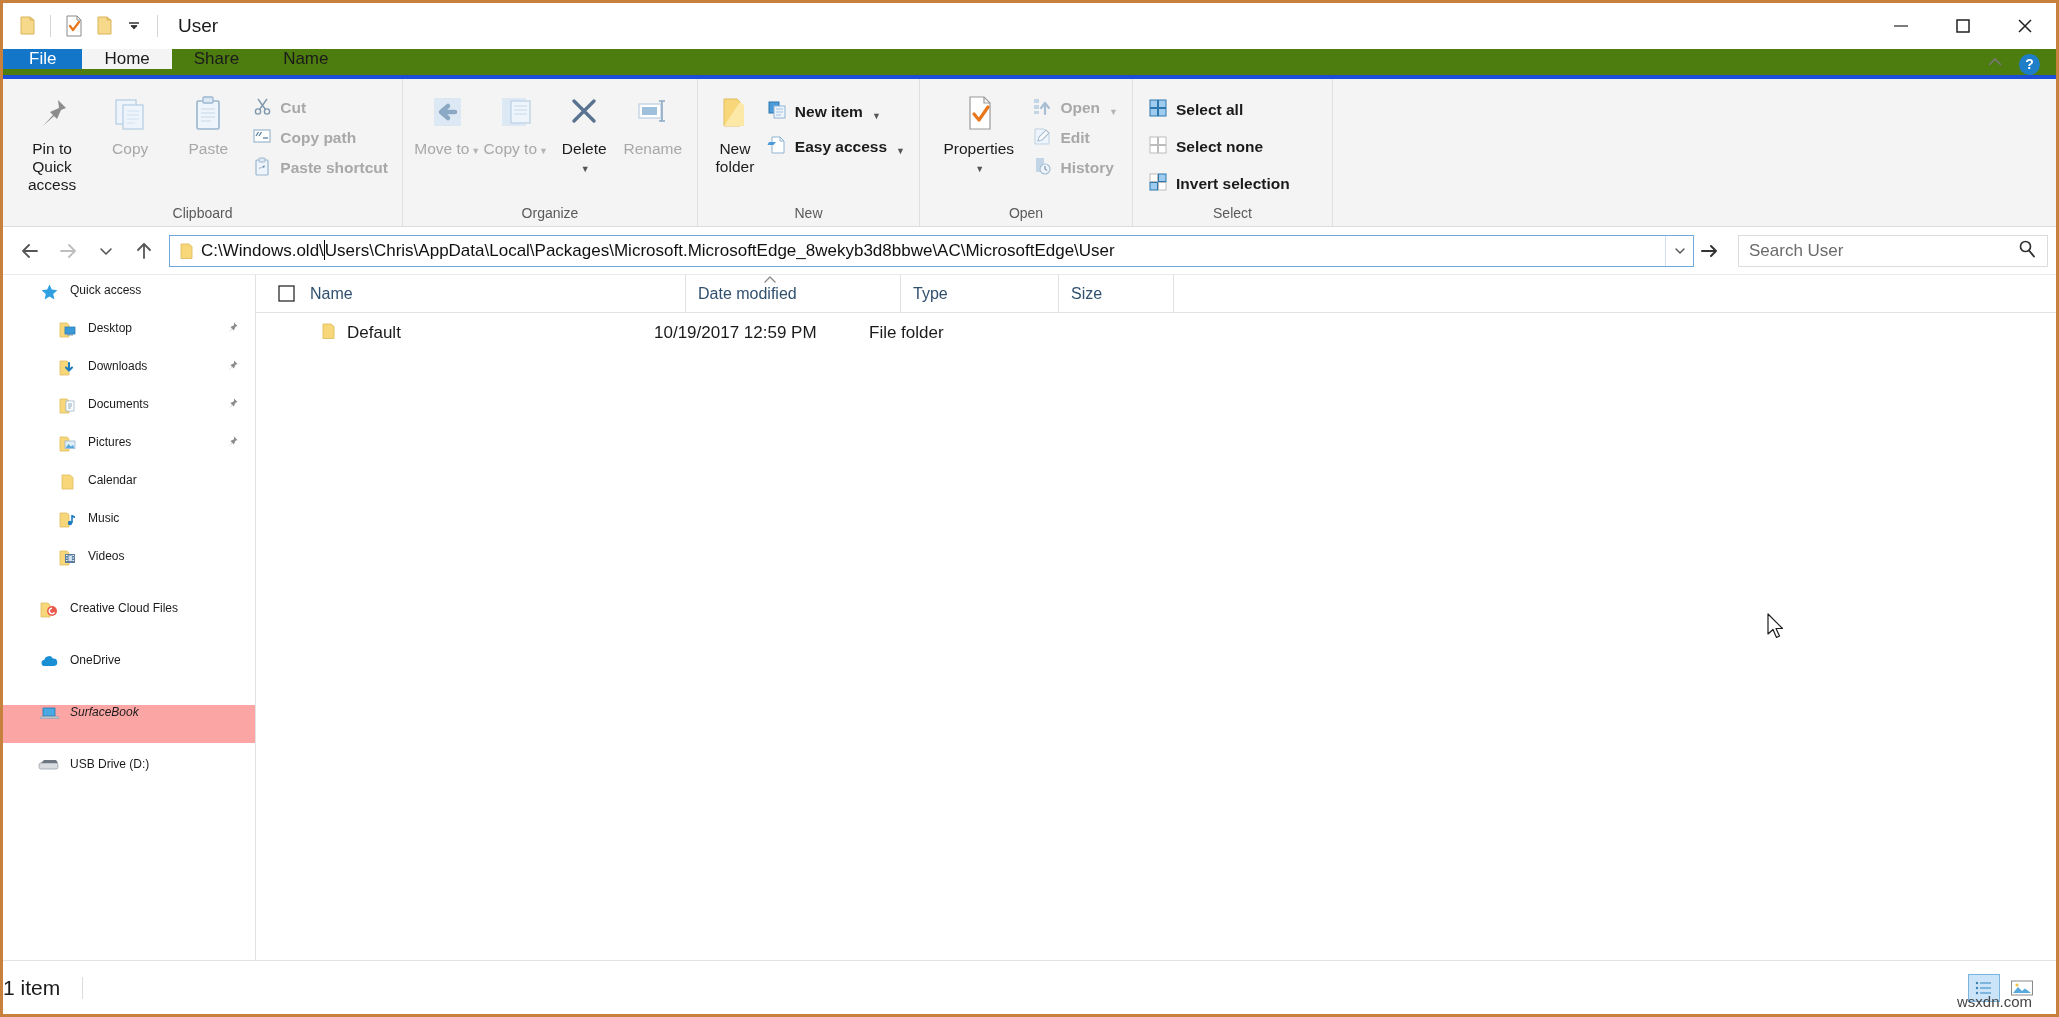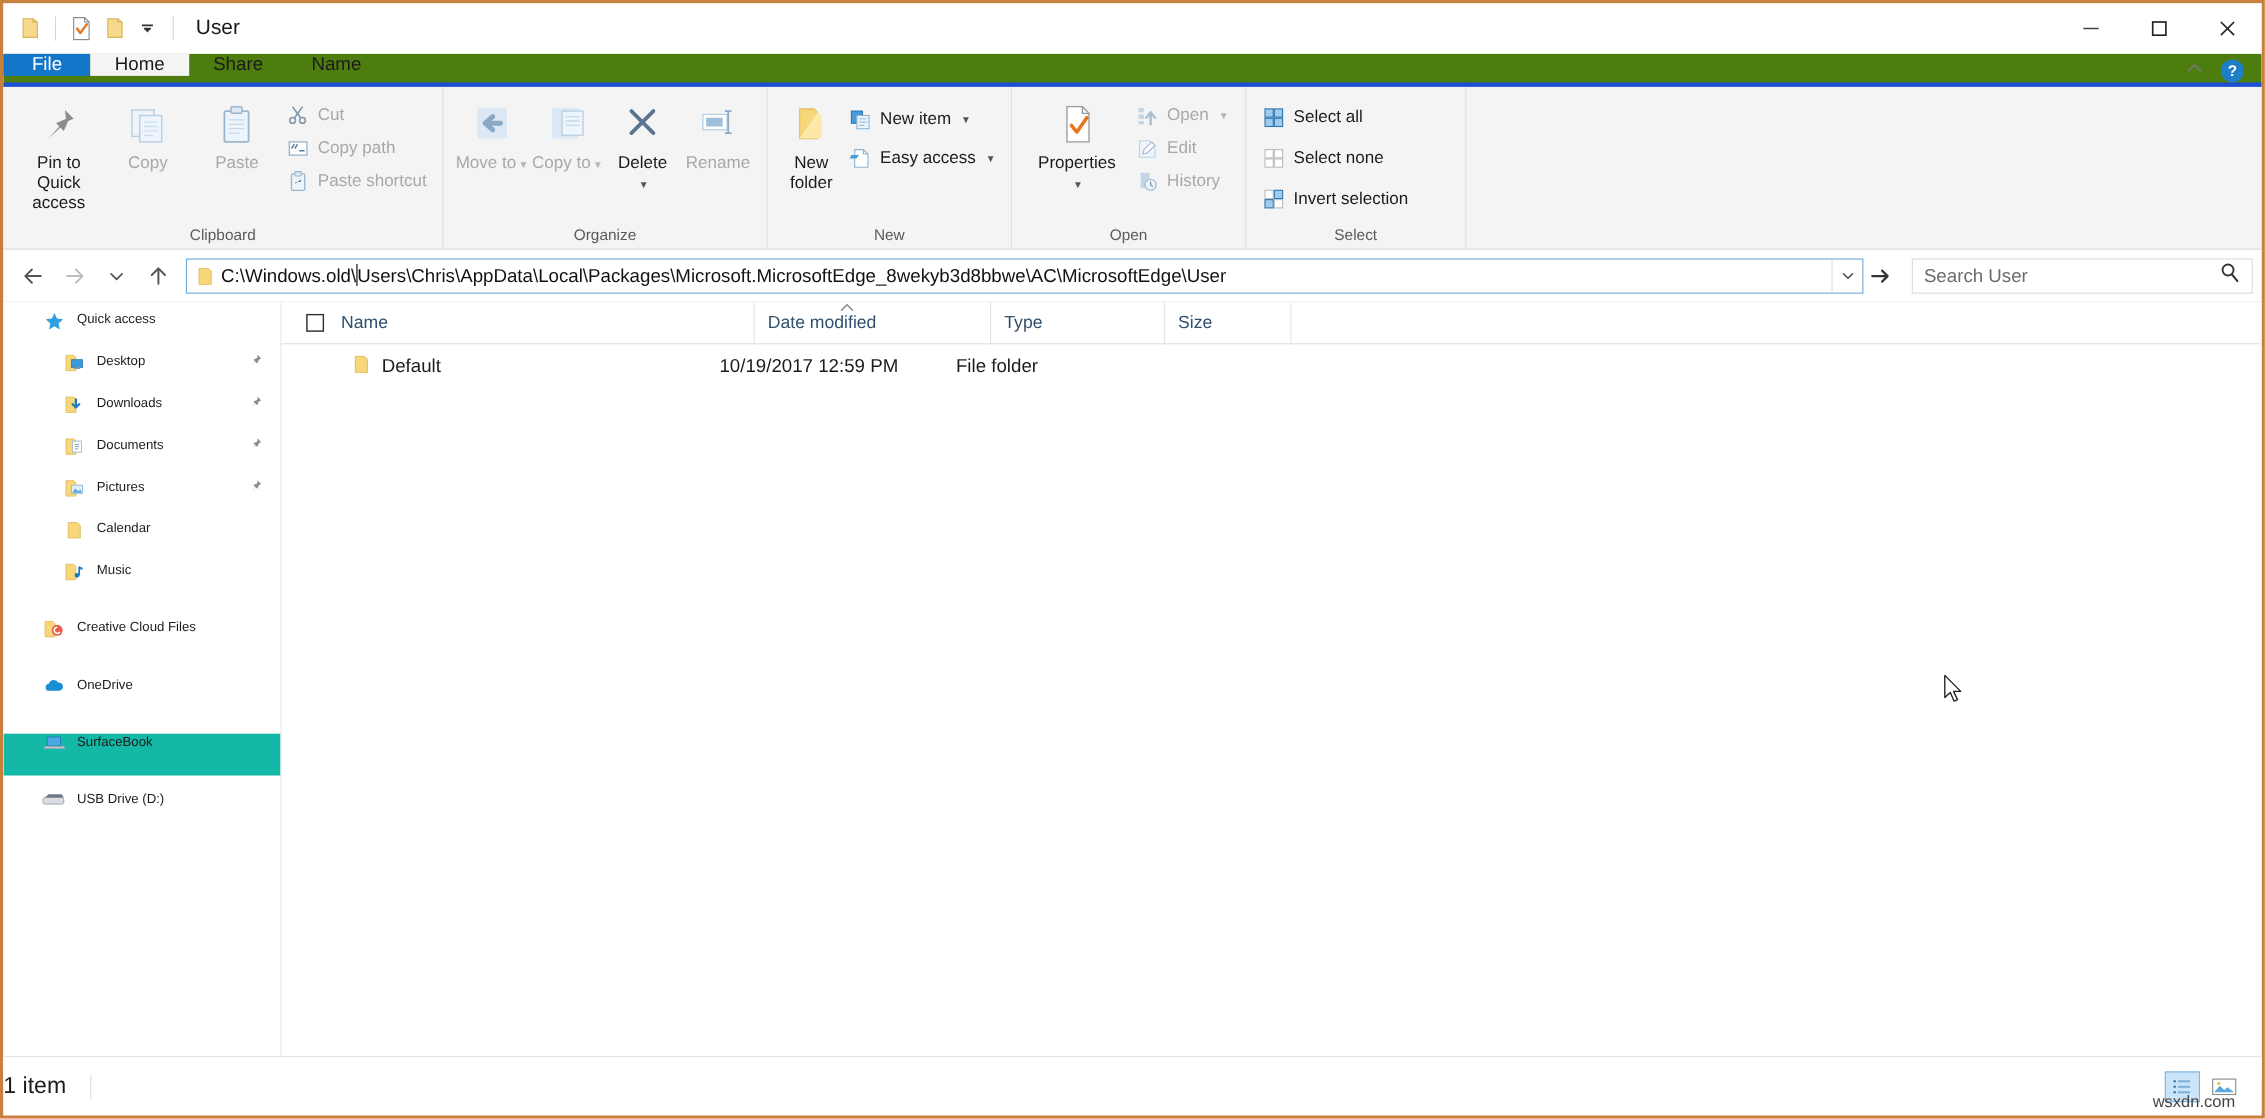--- a/index.html
+++ b/index.html
@@ -117,24 +117,25 @@
     padding-top: 4px;
   }
   .bigbtn .ico { height: 46px; display:flex; align-items:center; justify-content:center; }
   .bigbtn .lbl {
     font-size: 15.5px; color: #1b1b1b; text-align: center; line-height: 1.15;
     margin-top: 3px;
   }
   .bigbtn.dim .lbl { color: #a8a8a8; }
   .smallcol { display: flex; flex-direction: column; padding-top: 5px; gap: 5px; }
   .smallbtn {
-    display: flex; align-items: center; gap: 7px;
+    display: flex; align-items: flex-end; gap: 7px;
     height: 25px; padding: 0 4px;
     font-size: 15.5px; color: #1b1b1b;
     white-space: nowrap;
+    font-weight: bold;
   }
   .smallbtn.dim { color: #a8a8a8; }
   .smallbtn .sico { width: 22px; height: 22px; display:flex; align-items:center; justify-content:center; }
   .dd { font-size: 9px; color: #555; margin-left: 2px; }
   .dd.dim { color: #b5b5b5; }
 
   
   .addrbar {
     height: 48px;
     background: #ffffff;
@@ -199,21 +200,21 @@
     position: relative;
   }
   .navitem {
     display: flex; align-items: flex-start;
     height: 38px;
     font-size: 12px; color: #1b1b1b;
     padding-left: 34px;
     position: relative;
   }
   .navitem.indent { padding-left: 52px; }
-  .navitem.selected { background: #14b8a6; }
+  .navitem.selected { background: #fca5a5; font-style: italic; }
   .navitem .nico { width: 24px; display:flex; align-items:center; justify-content:center; margin-right: 9px; }
   .navitem .pin { position: absolute; right: 16px; display:flex; align-items:center; }
   .nav-gap { height: 14px; }
 
   .filepane {
     flex: 1;
     background: #ffffff;
     position: relative;
   }
   .colhead {
@@ -734,20 +735,31 @@
           <svg width="19" height="18" viewBox="0 0 19 18">
             <path d="M2 2 h7 l2 2 v12 h-9 z" fill="#f7d77a" stroke="#e0bd5f" stroke-width="0.8"></path>
             <path d="M14 4 v8" stroke="#1d7cc0" stroke-width="1.6"></path>
             <circle cx="12" cy="12" r="2.2" fill="#1d7cc0"></circle>
             <path d="M14 4 l3 1.2 v2 l-3 -1.2 z" fill="#1d7cc0"></path>
           </svg>
         </span>
         <span>Music</span>
       </div>
 
+      <div class="navitem indent">
+        <span class="nico">
+          <svg width="19" height="18" viewBox="0 0 19 18">
+            <path d="M2 2 h7 l2 2 v12 h-9 z" fill="#f7d77a" stroke="#e0bd5f" stroke-width="0.8"></path>
+            <rect x="7" y="5" width="10" height="9" fill="#5b7ea0"></rect>
+            <path d="M8 6.5 h1.5 M8 9 h1.5 M8 11.5 h1.5 M14.5 6.5 h1.5 M14.5 9 h1.5 M14.5 11.5 h1.5" stroke="#ffffff" stroke-width="1"></path>
+            <rect x="10.5" y="6.5" width="3.5" height="5.5" fill="#cfe0ee"></rect>
+          </svg>
+        </span>
+        <span>Videos</span>
+      </div>
 
       <div class="nav-gap"></div>
 
       <div class="navitem">
         <span class="nico">
           <svg width="20" height="18" viewBox="0 0 20 18">
             <path d="M2 2 h7 l2 2 v12 h-9 z" fill="#f7d77a" stroke="#e0bd5f" stroke-width="0.8"></path>
             <circle cx="13" cy="10" r="5" fill="#eb5b4d"></circle>
             <path d="M13 7.2 a2.8 2.8 0 1 0 2.5 4.2" fill="none" stroke="#ffffff" stroke-width="1.5"></path>
           </svg>

